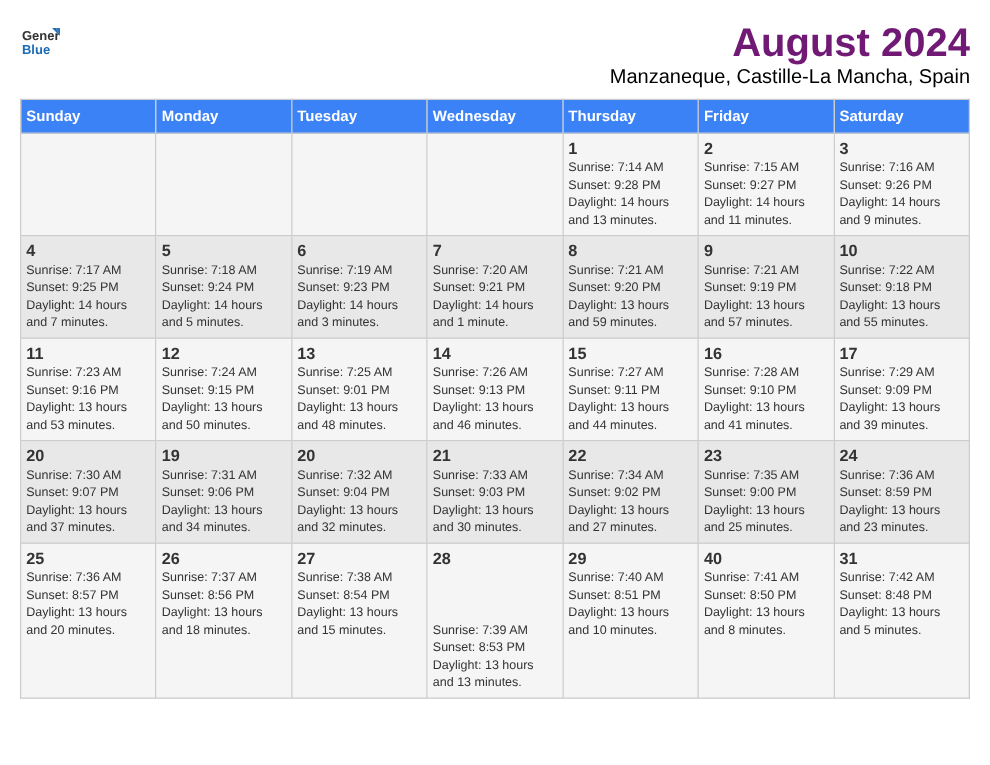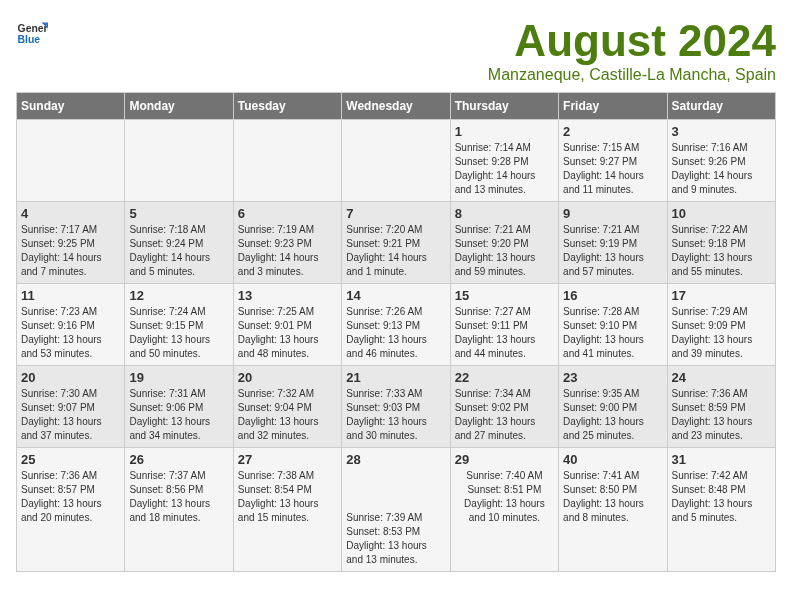--- a/index.html
+++ b/index.html
@@ -22,36 +22,36 @@
       gap: 4px;
     }
     .logo-icon {
       width: 32px;
       height: 32px;
     }
     .title-section {
       text-align: right;
     }
     .title-main {
-      font-size: 44px;
+      font-size: 32px;
       font-weight: bold;
-      color: #4d7c0f;
+      color: #701a75;
     }
     .title-sub {
       font-size: 16px;
-      color: #4d7c0f;
+      color: #000000;
       text-align: right;
     }
     .calendar {
       width: 100%;
       border-collapse: collapse;
       font-size: 11px;
     }
     .calendar thead th {
-      background-color: #737373;
+      background-color: #3b82f6;
       color: #fff;
       padding: 6px 4px;
       text-align: left;
       font-size: 12px;
       font-weight: bold;
       border: 1px solid #ccc;
     }
     .calendar tbody td {
       vertical-align: top;
       border: 1px solid #ccc;
@@ -272,21 +272,21 @@
         </td>
         <td>
           <span class="day-number">22</span>
           <div class="day-info" style="white-space: pre-line;">Sunrise: 7:34 AM
 Sunset: 9:02 PM
 Daylight: 13 hours
 and 27 minutes.</div>
         </td>
         <td>
           <span class="day-number">23</span>
-          <div class="day-info" style="white-space: pre-line;">Sunrise: 9:35 AM
+          <div class="day-info" style="white-space: pre-line;">Sunrise: 7:35 AM
 Sunset: 9:00 PM
 Daylight: 13 hours
 and 25 minutes.</div>
         </td>
         <td>
           <span class="day-number">24</span>
           <div class="day-info" style="white-space: pre-line;">Sunrise: 7:36 AM
 Sunset: 8:59 PM
 Daylight: 13 hours
 and 23 minutes.</div>
@@ -316,21 +316,21 @@
         </td>
         <td>
           <span class="day-number">28</span>
           <div class="day-info" style="white-space: pre-line; margin-top: 44px;">Sunrise: 7:39 AM
 Sunset: 8:53 PM
 Daylight: 13 hours
 and 13 minutes.</div>
         </td>
         <td>
           <span class="day-number">29</span>
-          <div class="day-info" style="white-space: pre-line; text-align: center;">Sunrise: 7:40 AM
+          <div class="day-info" style="white-space: pre-line;">Sunrise: 7:40 AM
 Sunset: 8:51 PM
 Daylight: 13 hours
 and 10 minutes.</div>
         </td>
         <td>
           <span class="day-number">40</span>
           <div class="day-info" style="white-space: pre-line;">Sunrise: 7:41 AM
 Sunset: 8:50 PM
 Daylight: 13 hours
 and 8 minutes.</div>

